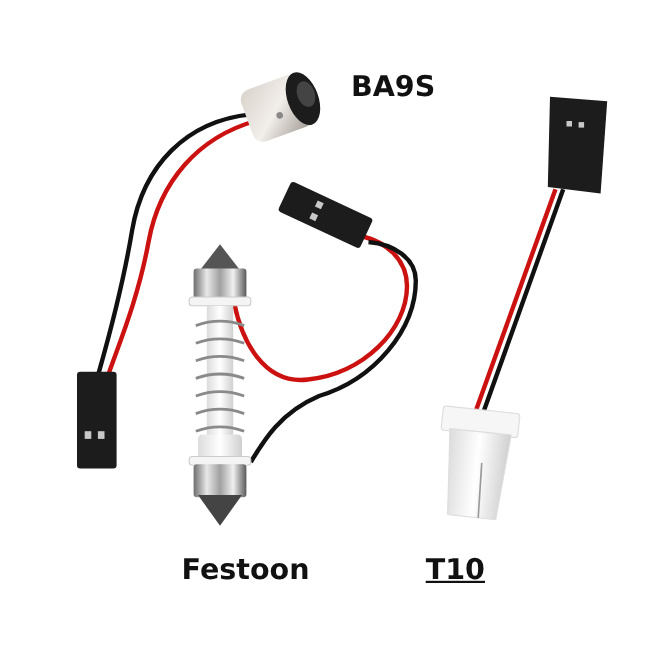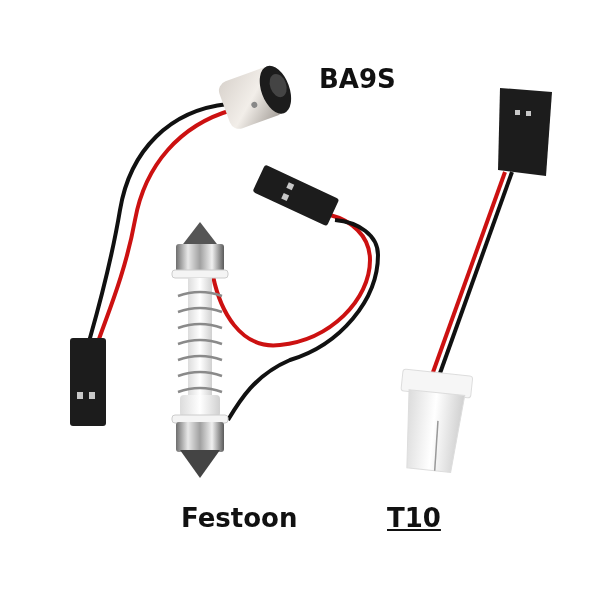--- a/index.html
+++ b/index.html
@@ -95,14 +95,14 @@
 
     <g transform="rotate(6 430 420)">
       <rect x="398" y="372" width="70" height="22" rx="3" fill="#f6f6f6" stroke="#ddd" stroke-width="1"></rect>
       <path d="M406 392 L 462 392 L 456 470 L 412 470 Z" fill="url(#whiteG)" stroke="#ddd" stroke-width="1"></path>
       <line x1="438" y1="420" x2="440" y2="470" stroke="#999" stroke-width="1.5"></line>
     </g>
   </g>
 </svg>
 
 <div class="label" style="left:319px; top:64px;">BA9S</div>
-<div class="label" style="left:165px; top:503px;margin-left:16px;">Festoon</div>
+<div class="label" style="left:165px; top:503px;">Festoon</div>
 <div class="label" style="left:387px; top:503px;text-decoration:underline;">T10</div>
 
 </body></html>

